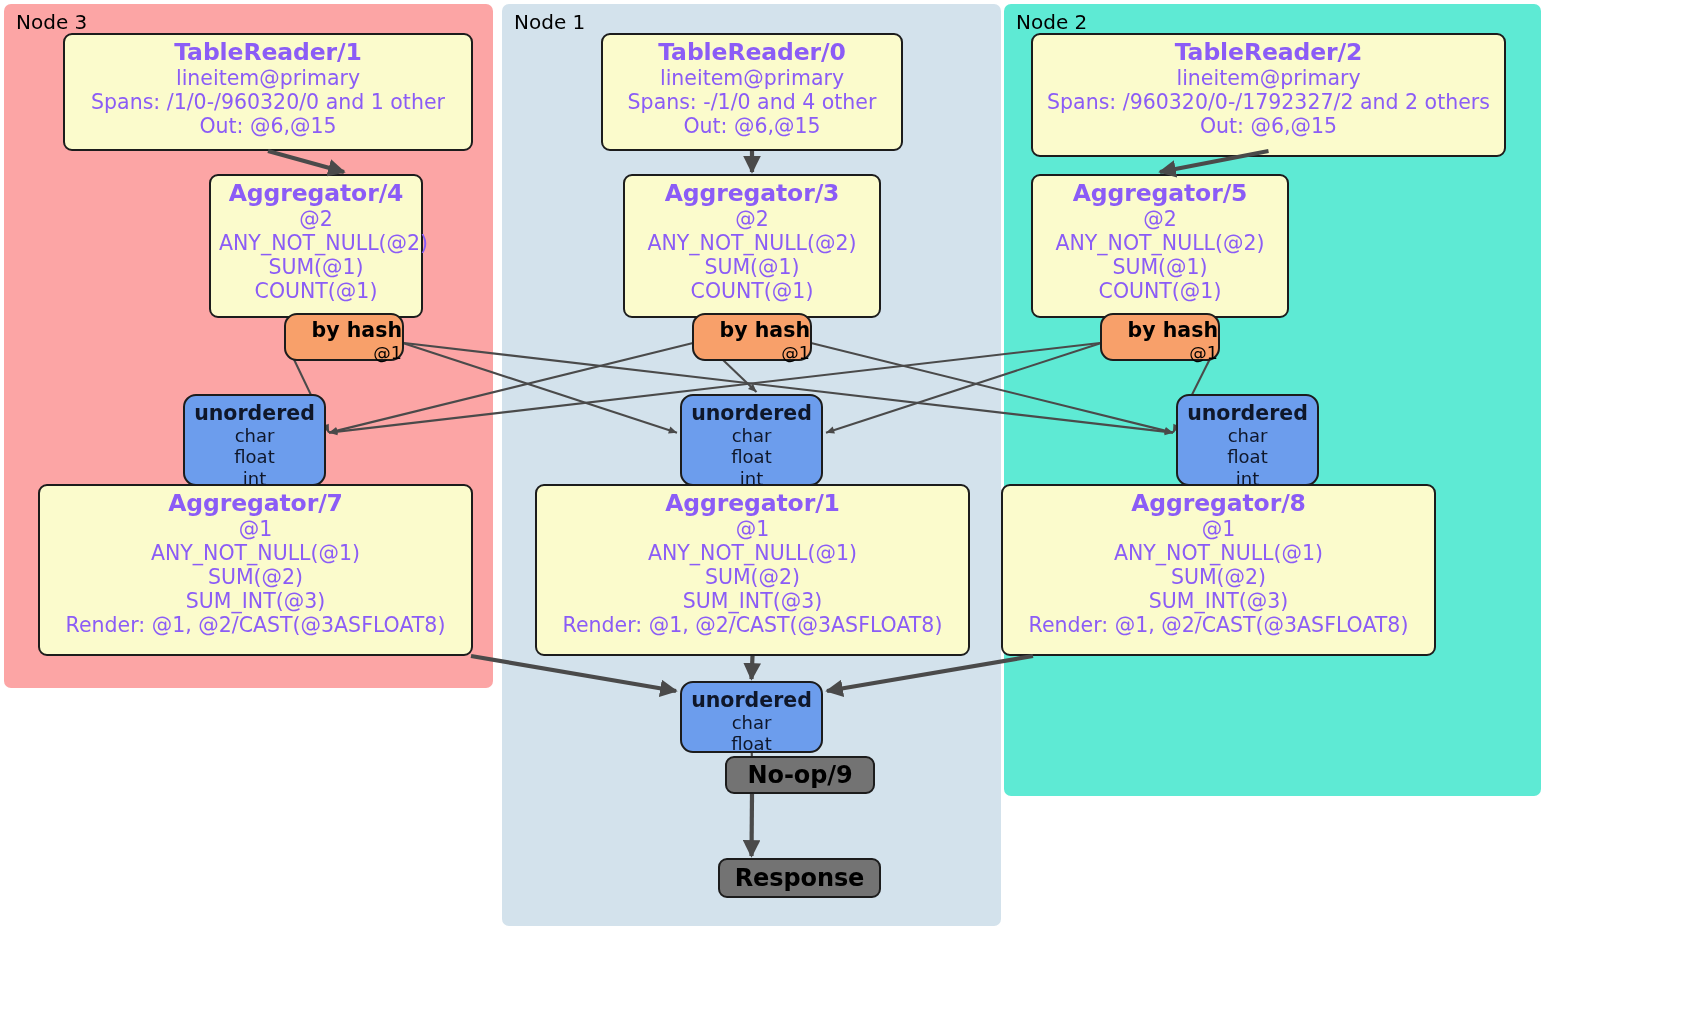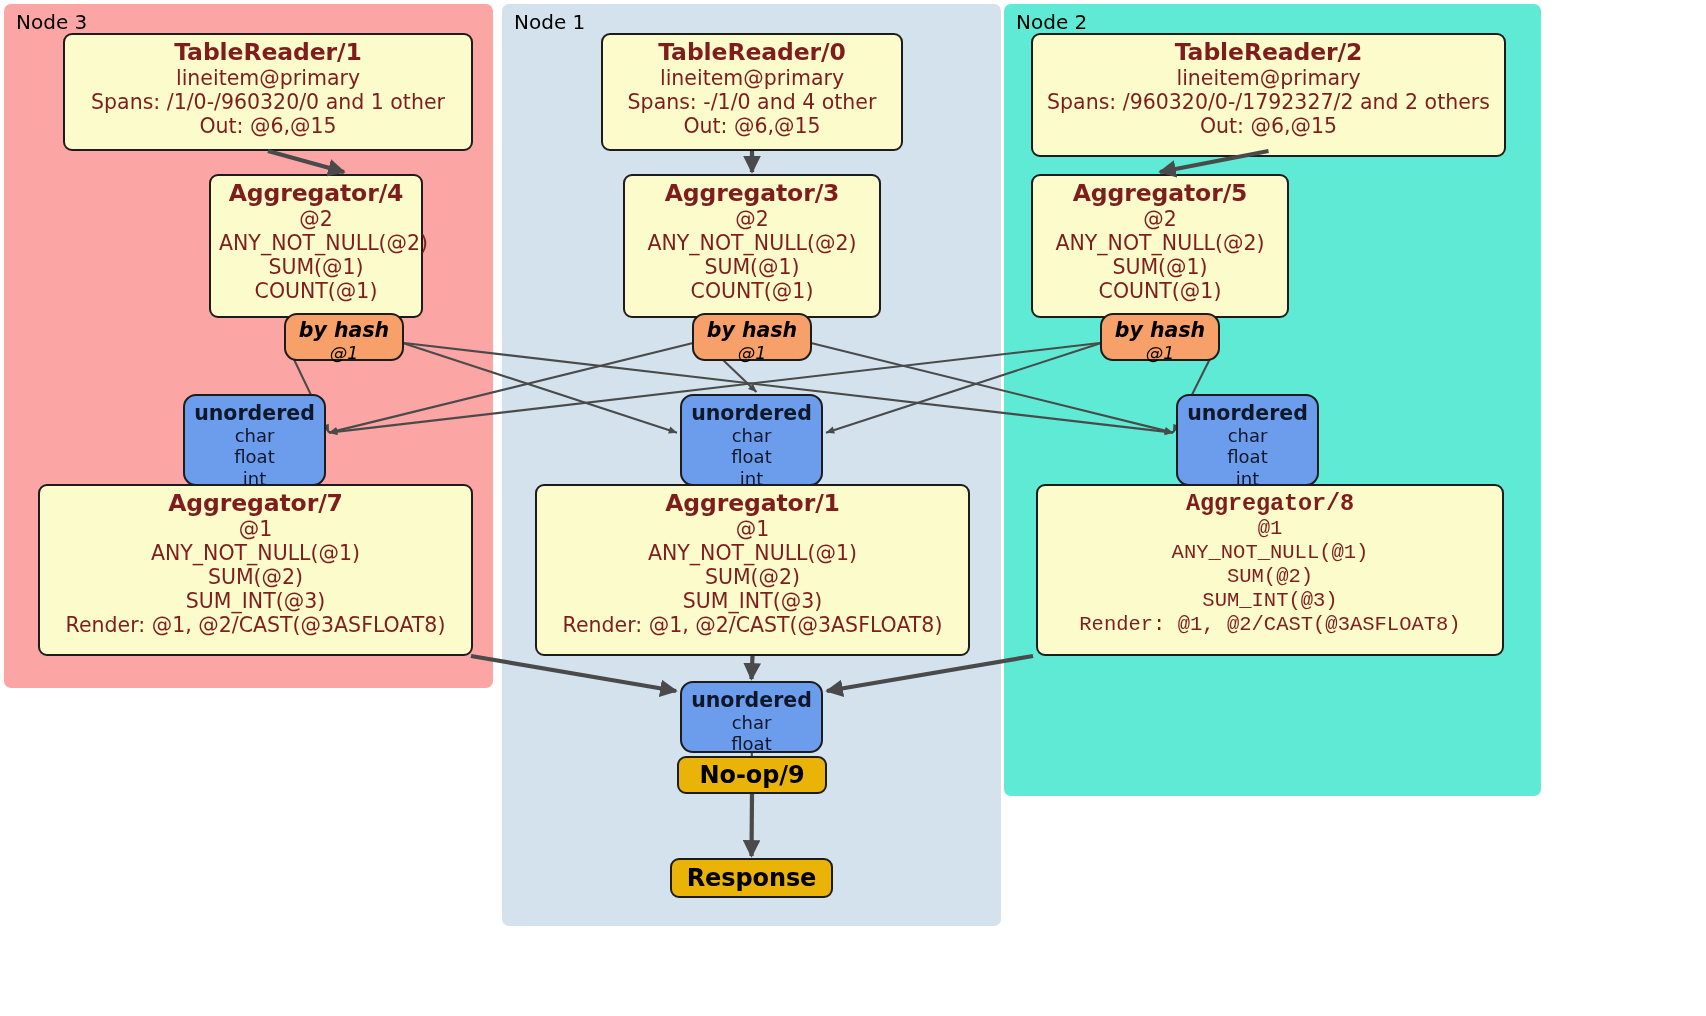--- a/index.html
+++ b/index.html
@@ -35,21 +35,21 @@
   }
 
   
   .proc-box {
     position: absolute;
     box-sizing: border-box;
     background: #fbfbcc;
     border: 2.2px solid #1c1c1c;
     border-radius: 9px;
     text-align: center;
-    color: #7f1d1d;
+    color: #8b5cf6;
     padding: 4px 8px 5px 8px;
     line-height: 1.17;
     z-index: 6;
   }
   .proc-title {
     font-weight: bold;
     font-size: 23.5px;
     letter-spacing: -0.1px;
     white-space: nowrap;
   }
@@ -57,26 +57,25 @@
     font-size: 20.5px;
     white-space: nowrap;
   }
 
   .router-box {
     position: absolute;
     box-sizing: border-box;
     background: #f8a06a;
     border: 2.2px solid #1c1c1c;
     border-radius: 13px;
-    text-align: center;
+    text-align: right;
     color: #000000;
     line-height: 1.15;
     padding-top: 4px;
     z-index: 8;
-    font-style: italic;
   }
   .router-title {
     font-weight: bold;
     font-size: 20.5px;
   }
   .router-line {
     font-size: 17.5px;
   }
 
   .stream-box {
@@ -95,29 +94,30 @@
     font-weight: bold;
     font-size: 20.5px;
   }
   .stream-line {
     font-size: 18px;
   }
 
   .small-box {
     position: absolute;
     box-sizing: border-box;
-    background: #eab308;
+    background: #737373;
     border: 2.2px solid #1c1c1c;
     border-radius: 9px;
     text-align: center;
     color: #000000;
     display: flex;
     align-items: center;
     justify-content: center;
     z-index: 9;
+    margin-left: 48px;
   }
   .small-box .proc-title { font-size: 24px; }
 
   
   #edges {
     position: absolute;
     left: 0; top: 0;
     width: 1706px;
     height: 1016px;
     z-index: 4;
@@ -221,21 +221,21 @@
         <div class="proc-line">Render: @1, @2/CAST(@3ASFLOAT8)</div>
       </div>
       <div class="proc-box" style="left: 535px; top: 484px; width: 435px; height: 172px;">
         <div class="proc-title">Aggregator/1</div>
         <div class="proc-line">@1</div>
         <div class="proc-line">ANY_NOT_NULL(@1)</div>
         <div class="proc-line">SUM(@2)</div>
         <div class="proc-line">SUM_INT(@3)</div>
         <div class="proc-line">Render: @1, @2/CAST(@3ASFLOAT8)</div>
       </div>
-      <div class="proc-box" style="left: 1036px; top: 484px; width: 468px; height: 172px; font-family: Liberation Mono, monospace;">
+      <div class="proc-box" style="left: 1001px; top: 484px; width: 435px; height: 172px;">
         <div class="proc-title">Aggregator/8</div>
         <div class="proc-line">@1</div>
         <div class="proc-line">ANY_NOT_NULL(@1)</div>
         <div class="proc-line">SUM(@2)</div>
         <div class="proc-line">SUM_INT(@3)</div>
         <div class="proc-line">Render: @1, @2/CAST(@3ASFLOAT8)</div>
       </div>
       <div class="router-box" style="left: 284px; top: 313px; width: 120px; height: 48px;">
         <div class="router-title">by hash</div>
         <div class="router-line">@1</div>

